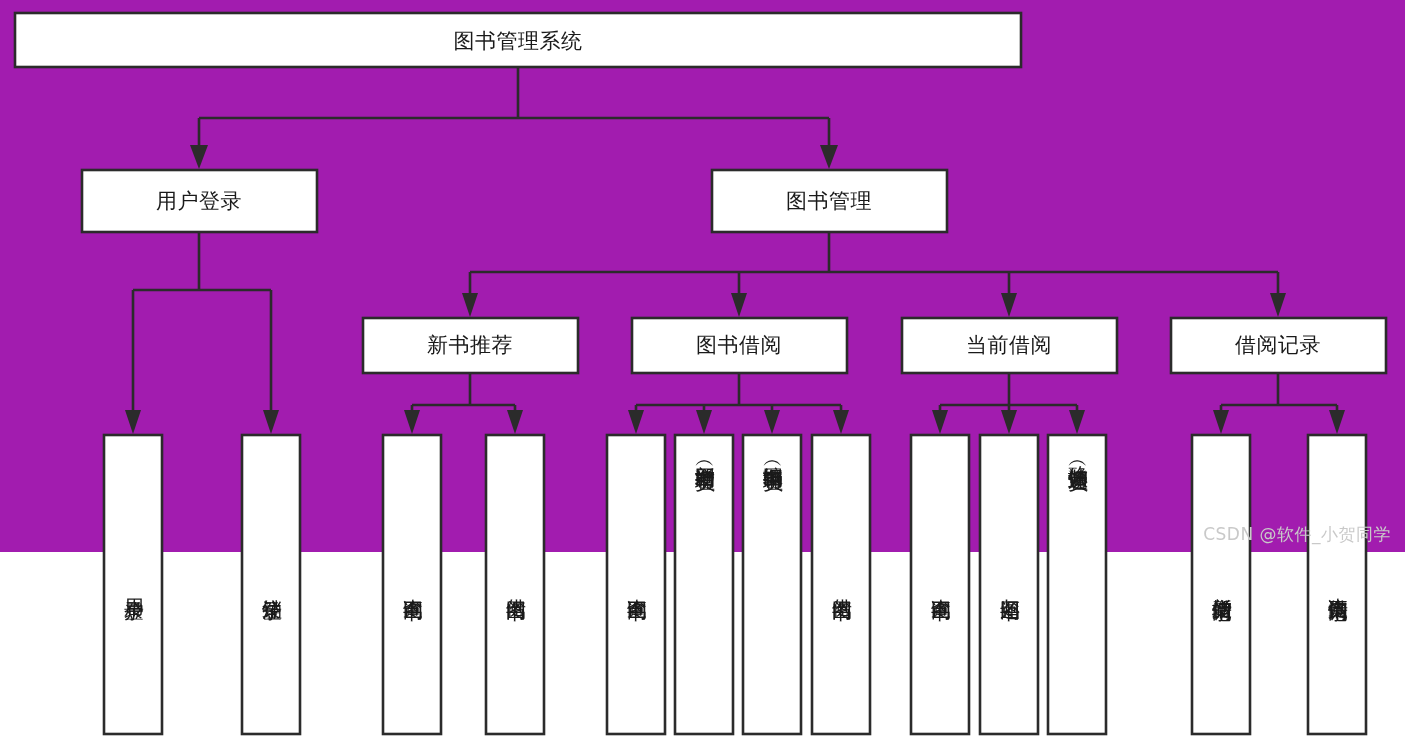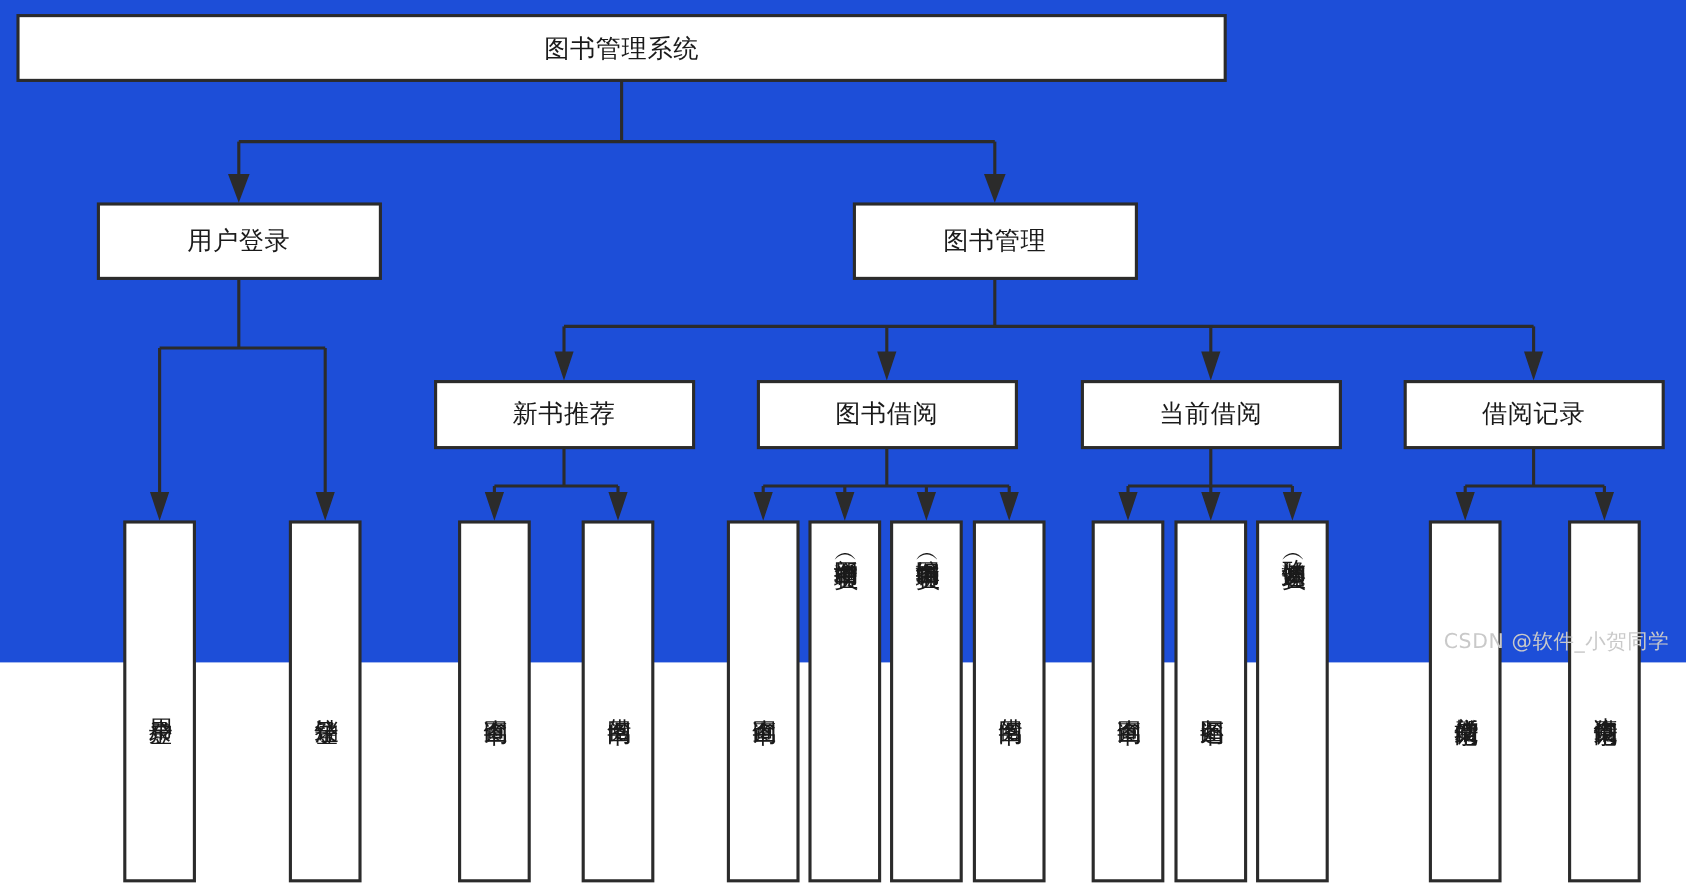--- a/index.html
+++ b/index.html
@@ -11,21 +11,21 @@
   body {
     width: 1405px;
     height: 747px;
     font-family: "DejaVu Sans", "Liberation Sans", sans-serif;
     overflow: hidden;
   }
   #diagram-root {
     position: relative;
     width: 1405px;
     height: 552px;
-    background: #1d4ed8;
+    background: #a21caf;
   }
   svg#tree-svg {
     position: absolute;
     left: 0;
     top: 0;
     width: 1405px;
     height: 747px;
     display: block;
   }
   .node-box {

